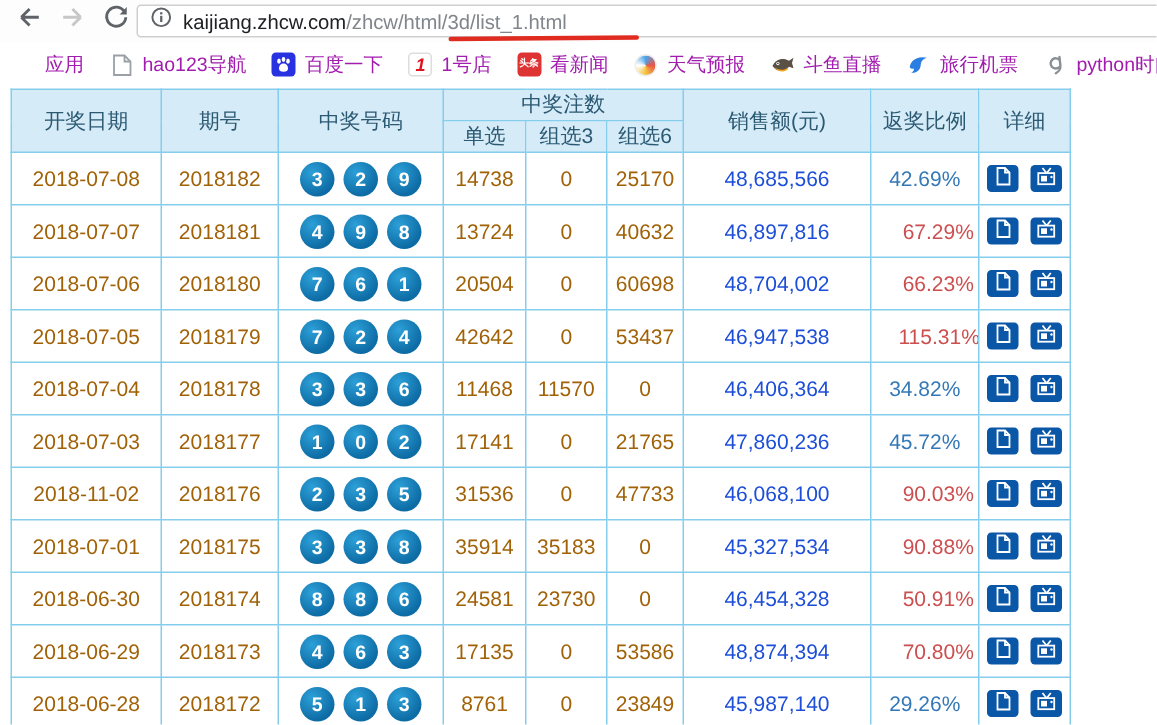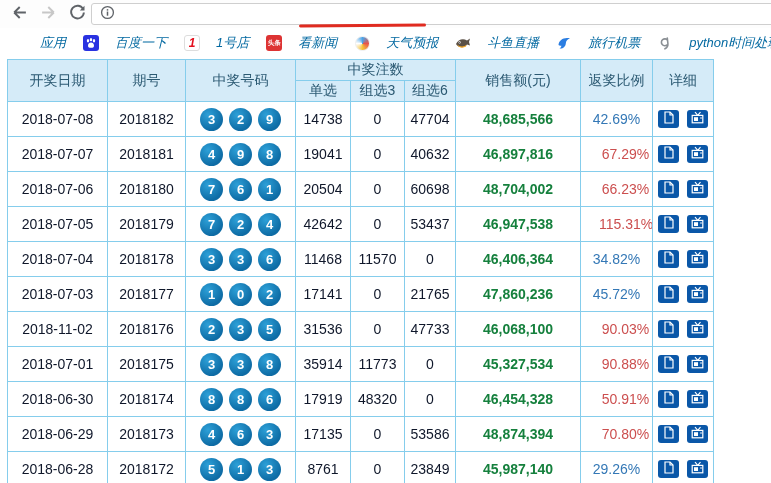--- a/index.html
+++ b/index.html
@@ -12,39 +12,39 @@
   .urlbar { position:absolute; left:91px; top:3px; right:-6px; height:22px; background:#fff;
     border:1px solid #cfcfcf; border-radius:3px; display:flex; align-items:center; padding-left:8px; }
   .url-text { font-size:13.5px; color:#202124; margin-left:7px; white-space:nowrap; }
   .url-text .path { color:#80868b; }
   .red-underline { position:absolute; left:299px; top:24px; width:127px; height:3px;
     background:#e02b20; border-radius:2px; transform:rotate(-0.4deg); }
 
   
   .bookmarks { height:30px; display:flex; align-items:center; padding-left:8px; background:#fff; }
   .bm { display:flex; align-items:center; margin-right:17px; cursor:pointer; white-space:nowrap; }
-  .bm-label { font-size:13px; color:#0369a1; margin-left:16px;font-style:italic; }
+  .bm-label { font-size:13px; color:#a21caf; margin-left:6px; }
   .bm-ico { width:16px; height:16px; display:flex; align-items:center; justify-content:center; flex:0 0 16px; }
   .apps-grid { display:grid; grid-template-columns:repeat(3,4px); grid-template-rows:repeat(3,4px); gap:1px; }
   .apps-grid i { border-radius:50%; }
   .sq { width:16px; height:16px; border-radius:3px; display:flex; align-items:center; justify-content:center; }
   .baidu { background:#2932e1; }
   .toutiao { background:#d33; color:#fff; font-size:6.5px; font-weight:bold; line-height:1; }
   .yhd { background:#fff; border:1px solid #ddd; color:#e3101e; font-weight:bold; font-size:12px; font-style:italic; }
   .weather { width:15px; height:15px; border-radius:50%;
     background:conic-gradient(#4aa3e8,#e8554a,#f5c33b,#ffffff,#4aa3e8); border:1px solid #eee; }
 
   
   .tbl-wrap { margin:1px 0 0 7px; }
   table { border-collapse:collapse; table-layout:fixed; width:706px; }
   th, td { border:1px solid #85cdec; text-align:center; padding:0; font-weight:normal; overflow:hidden; }
   thead th { background:#d5ebf8; color:#2b5972; font-size:14px; height:21px; }
   tbody td { height:35px; font-size:14px; background:#fff; }
-  .blue { color:#0f172a; }
-  .sales { color:#15803d; font-weight:bold; }
+  .blue { color:#a16207; }
+  .sales { color:#1d4ed8; font-weight:normal; }
   .pct-red { color:#cc4f4f;padding-left:18px; }
   .pct-blue { color:#3478b6; }
   .ball { display:inline-block; width:23px; height:23px; line-height:23px; border-radius:50%;
     background:radial-gradient(circle at 35% 30%, #2da0d8, #0e6ca5 70%);
     color:#fff; font-weight:bold; font-size:13px; margin:0 3px; vertical-align:middle; }
   .ic-btn { display:inline-flex; align-items:center; justify-content:center; width:21px; height:18px;
     background:#0a57a8; border-radius:3px; margin:0 2px; cursor:pointer; vertical-align:middle; }
 </style>
 </head>
 <body>
@@ -73,38 +73,48 @@
     </span>
   </div>
   <div class="urlbar">
     <span>
       <svg width="15" height="15" viewBox="0 0 16 16">
           <circle cx="8" cy="8" r="6.3" fill="none" stroke="#5f6368" stroke-width="1.4"></circle>
           <rect x="7.2" y="7" width="1.6" height="4.4" fill="#5f6368"></rect>
           <rect x="7.2" y="4.4" width="1.6" height="1.6" fill="#5f6368"></rect>
         </svg>
     </span>
+    <span class="url-text"><span>kaijiang.zhcw.com</span><span class="path">/zhcw/html/3d/list_1.html</span></span>
   </div>
   <div class="red-underline"></div>
 </div>
 
 <div class="bookmarks">
   <div class="bm">
     <span class="bm-ico apps-grid">
       <i style="background:#ea4335"></i>
         <i style="background:#fbbc05"></i>
         <i style="background:#34a853"></i>
       <i style="background:#4285f4"></i>
         <i style="background:#ea4335"></i>
         <i style="background:#34a853"></i>
       <i style="background:#fbbc05"></i>
         <i style="background:#4285f4"></i>
         <i style="background:#ea4335"></i>
     </span>
     <span class="bm-label">应用</span>
+  </div>
+  <div class="bm">
+    <span class="bm-ico">
+      <svg width="13" height="15" viewBox="0 0 13 15">
+          <path d="M1 1 h7 l4 4 v9 h-11 z" fill="#fff" stroke="#9aa0a6" stroke-width="1.2"></path>
+          <path d="M8 1 v4 h4" fill="none" stroke="#9aa0a6" stroke-width="1.2"></path>
+        </svg>
+    </span>
+    <span class="bm-label">hao123导航</span>
   </div>
   <div class="bm">
     <span class="bm-ico sq baidu">
       <svg width="12" height="12" viewBox="0 0 16 16">
           <ellipse cx="4" cy="5" rx="1.6" ry="2.4" fill="#fff"></ellipse>
           <ellipse cx="8" cy="3.6" rx="1.6" ry="2.2" fill="#fff"></ellipse>
           <ellipse cx="12" cy="5" rx="1.6" ry="2.4" fill="#fff"></ellipse>
           <path d="M4 11.5 C4 8.8 6 7.2 8 7.2 C10 7.2 12 8.8 12 11.5 C12 13.6 10.4 14.4 8 14.4 C5.6 14.4 4 13.6 4 11.5 Z" fill="#fff"></path>
         </svg>
     </span>
@@ -182,21 +192,21 @@
         <th>组选6</th>
       </tr>
     </thead>
     <tbody id="rows">
         <tr>
           <td class="blue">2018-07-08</td>
           <td class="blue">2018182</td>
           <td class=""><span class="ball">3</span><span class="ball">2</span><span class="ball">9</span></td>
           <td class="blue">14738</td>
           <td class="blue">0</td>
-          <td class="blue">47704</td>
+          <td class="blue">25170</td>
           <td class="sales">48,685,566</td>
           <td class="pct-blue">42.69%</td>
           <td class="">
   <span class="ic-btn">
     <span>
       <svg width="12" height="13" viewBox="0 0 12 13">
                   <path d="M2 1 h5 l3 3 v8 h-8 z" fill="none" stroke="#fff" stroke-width="1.2"></path>
                   <path d="M7 1 v3 h3" fill="none" stroke="#fff" stroke-width="1.2"></path>
                 </svg>
     </span>
@@ -210,21 +220,21 @@
                   <circle cx="10" cy="7" r="0.8" fill="#fff"></circle>
                 </svg>
     </span>
   </span>
 </td>
         </tr>
         <tr>
           <td class="blue">2018-07-07</td>
           <td class="blue">2018181</td>
           <td class=""><span class="ball">4</span><span class="ball">9</span><span class="ball">8</span></td>
-          <td class="blue">19041</td>
+          <td class="blue">13724</td>
           <td class="blue">0</td>
           <td class="blue">40632</td>
           <td class="sales">46,897,816</td>
           <td class="pct-red">67.29%</td>
           <td class="">
   <span class="ic-btn">
     <span>
       <svg width="12" height="13" viewBox="0 0 12 13">
                   <path d="M2 1 h5 l3 3 v8 h-8 z" fill="none" stroke="#fff" stroke-width="1.2"></path>
                   <path d="M7 1 v3 h3" fill="none" stroke="#fff" stroke-width="1.2"></path>
@@ -391,21 +401,21 @@
                 </svg>
     </span>
   </span>
 </td>
         </tr>
         <tr>
           <td class="blue">2018-07-01</td>
           <td class="blue">2018175</td>
           <td class=""><span class="ball">3</span><span class="ball">3</span><span class="ball">8</span></td>
           <td class="blue">35914</td>
-          <td class="blue">11773</td>
+          <td class="blue">35183</td>
           <td class="blue">0</td>
           <td class="sales">45,327,534</td>
           <td class="pct-red">90.88%</td>
           <td class="">
   <span class="ic-btn">
     <span>
       <svg width="12" height="13" viewBox="0 0 12 13">
                   <path d="M2 1 h5 l3 3 v8 h-8 z" fill="none" stroke="#fff" stroke-width="1.2"></path>
                   <path d="M7 1 v3 h3" fill="none" stroke="#fff" stroke-width="1.2"></path>
                 </svg>
@@ -420,22 +430,22 @@
                   <circle cx="10" cy="7" r="0.8" fill="#fff"></circle>
                 </svg>
     </span>
   </span>
 </td>
         </tr>
         <tr>
           <td class="blue">2018-06-30</td>
           <td class="blue">2018174</td>
           <td class=""><span class="ball">8</span><span class="ball">8</span><span class="ball">6</span></td>
-          <td class="blue">17919</td>
-          <td class="blue">48320</td>
+          <td class="blue">24581</td>
+          <td class="blue">23730</td>
           <td class="blue">0</td>
           <td class="sales">46,454,328</td>
           <td class="pct-red">50.91%</td>
           <td class="">
   <span class="ic-btn">
     <span>
       <svg width="12" height="13" viewBox="0 0 12 13">
                   <path d="M2 1 h5 l3 3 v8 h-8 z" fill="none" stroke="#fff" stroke-width="1.2"></path>
                   <path d="M7 1 v3 h3" fill="none" stroke="#fff" stroke-width="1.2"></path>
                 </svg>

